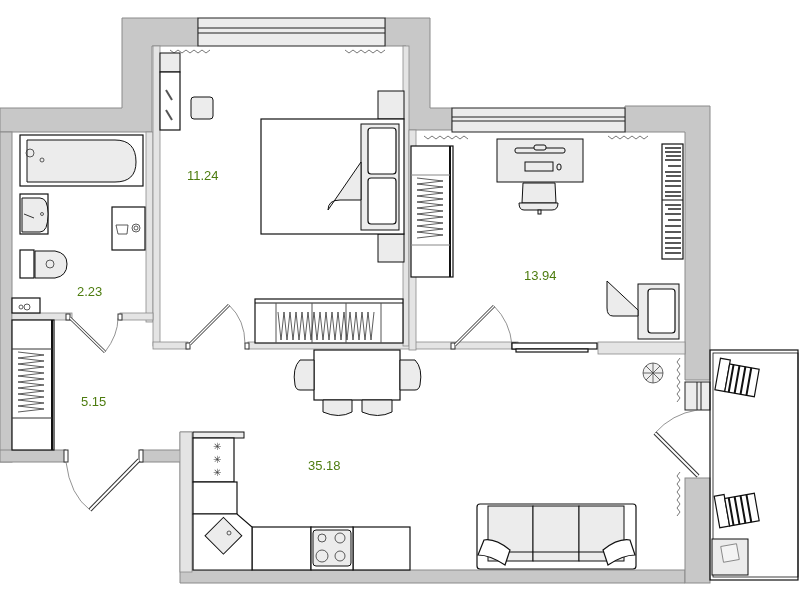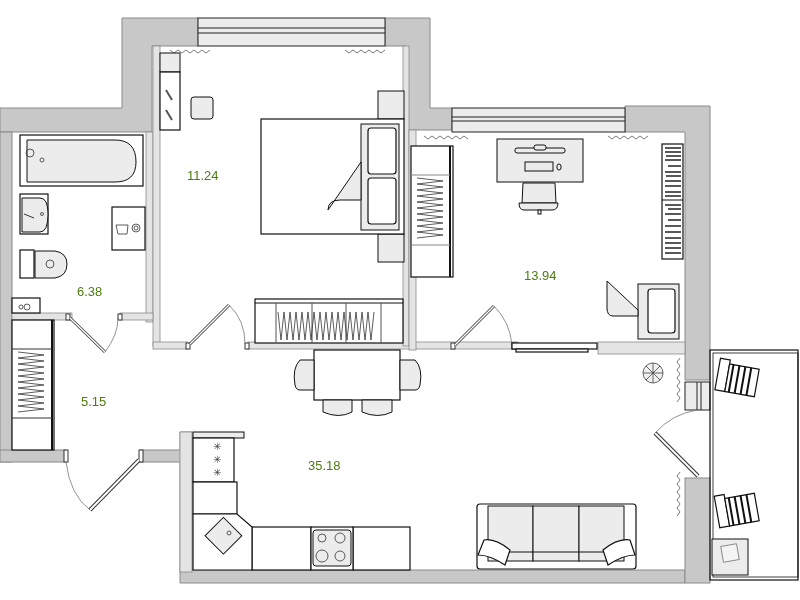--- a/index.html
+++ b/index.html
@@ -273,16 +273,16 @@
       <path d="M731,496 L731,524 M737,496 L737,524 M743,496 L743,524 M749,496 L749,524" stroke="#111" stroke-width="2"></path>
     </g>
   </g>
   <g>
     <rect class="furn-g" x="712" y="539" width="36" height="36"></rect>
     <rect x="722" y="545" width="16" height="16" fill="#f4f4f4" stroke="#777" stroke-width="0.8" transform="rotate(-10 730 553)"></rect>
   </g>
 </svg>
 
 <div class="room-label" style="left:187px; top:168px;">11.24</div>
-<div class="room-label" style="left:77px; top:284px;">6.38</div>
+<div class="room-label" style="left:77px; top:284px;">2.23</div>
 <div class="room-label" style="left:524px; top:244px;margin-top:24px;">13.94</div>
 <div class="room-label" style="left:81px; top:394px;">5.15</div>
 <div class="room-label" style="left:308px; top:458px;">35.18</div>
 
 </body></html>

